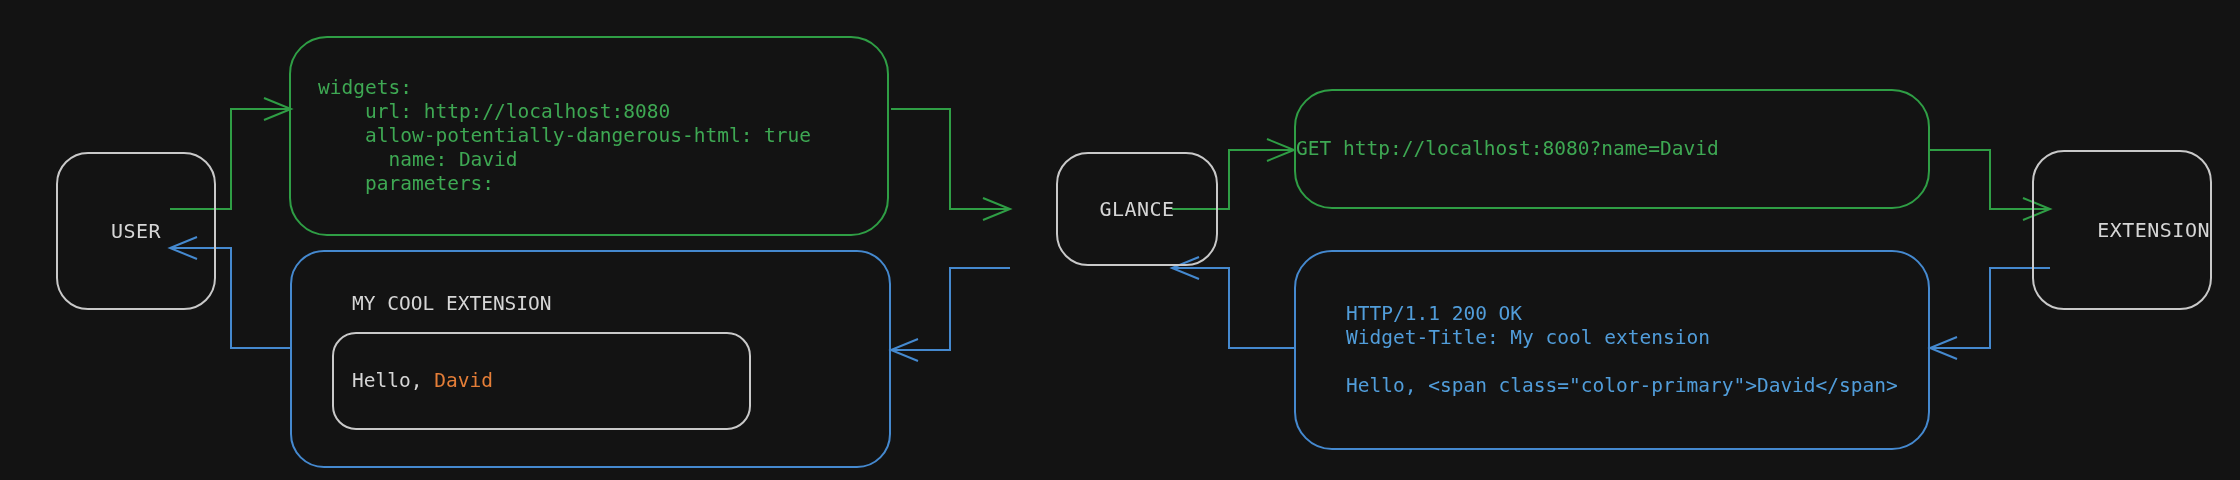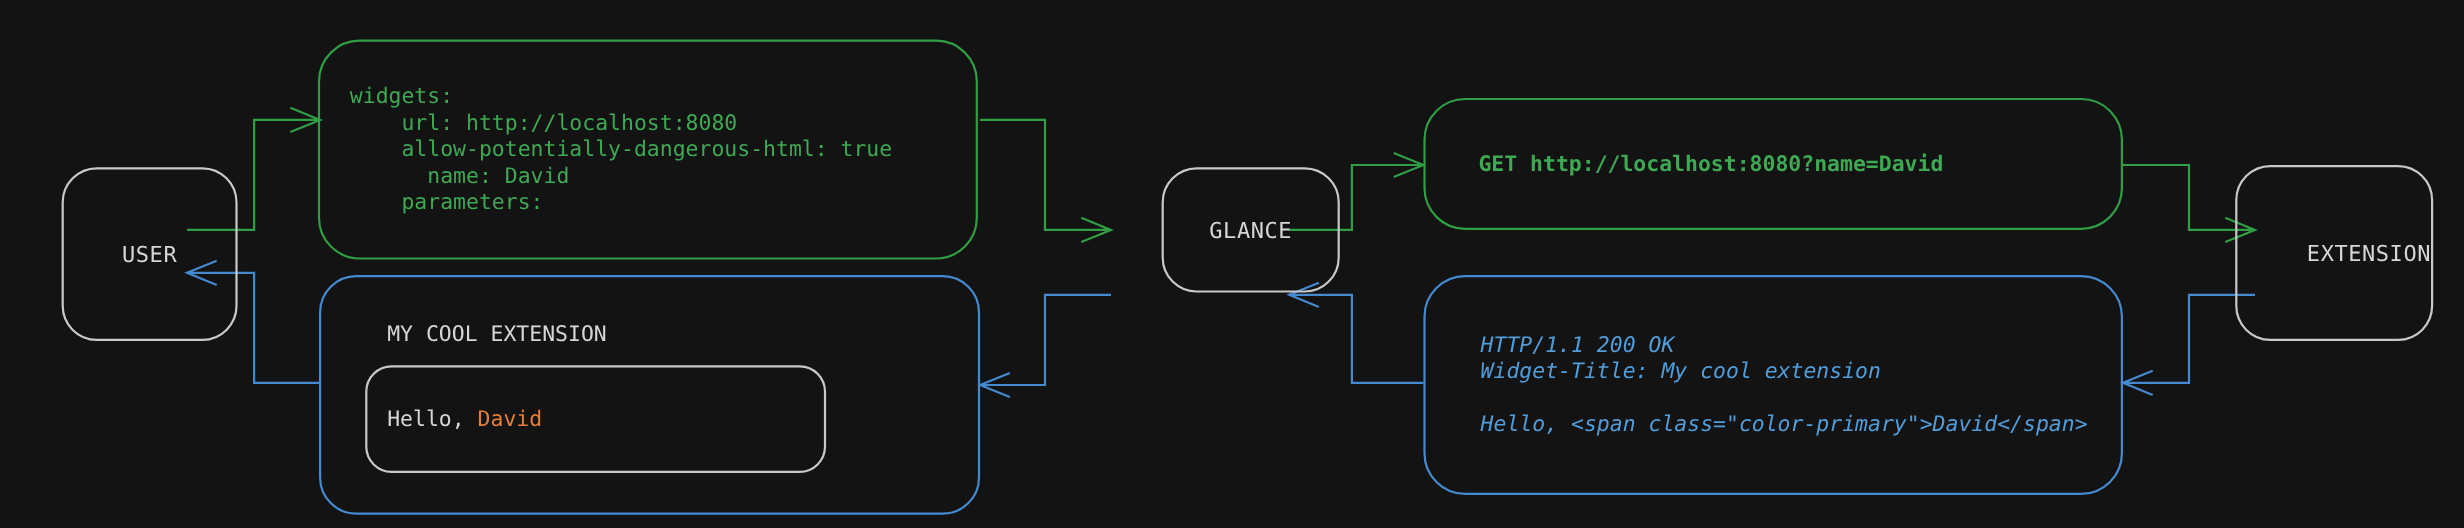--- a/index.html
+++ b/index.html
@@ -20,24 +20,24 @@
     color:var(--gray-text);
   }
   .box{position:absolute;box-sizing:border-box;border:2px solid;background:transparent;}
   .node{
     border-color:var(--gray-border);border-radius:32px;
     display:flex;align-items:center;justify-content:center;
     font-size:20px;letter-spacing:0.5px;color:var(--gray-text);margin-left:46px;
   }
   .codebox{border-radius:38px;display:flex;flex-direction:column;justify-content:center;}
   .codebox.green{border-color:var(--green-line);color:var(--green-text);}
-  .codebox.blue{border-color:var(--blue-line);color:var(--blue-text);font-style:italic;}
+  .codebox.blue{border-color:var(--blue-line);color:var(--blue-text);}
   .codeline{white-space:pre;font-size:19.5px;line-height:24px;min-height:24px;}
   #config-box{left:289px;top:9px;width:600px;height:200px;padding-left:27px;margin-top:27px;}
-  #request-box{left:1294px;top:89px;width:636px;height:120px;padding-left:48px;font-weight:bold;}
+  #request-box{left:1294px;top:89px;width:636px;height:120px;}
   #response-box{left:1294px;top:250px;width:636px;height:200px;padding-left:50px;}
   #widget-box{
     left:290px;top:250px;width:601px;height:218px;
     border-color:var(--blue-line);border-radius:34px;
   }
   #widget-title{
     position:absolute;left:60px;top:40px;
     font-size:19.5px;line-height:24px;color:var(--gray-text);white-space:pre;
   }
   #widget-inner{

